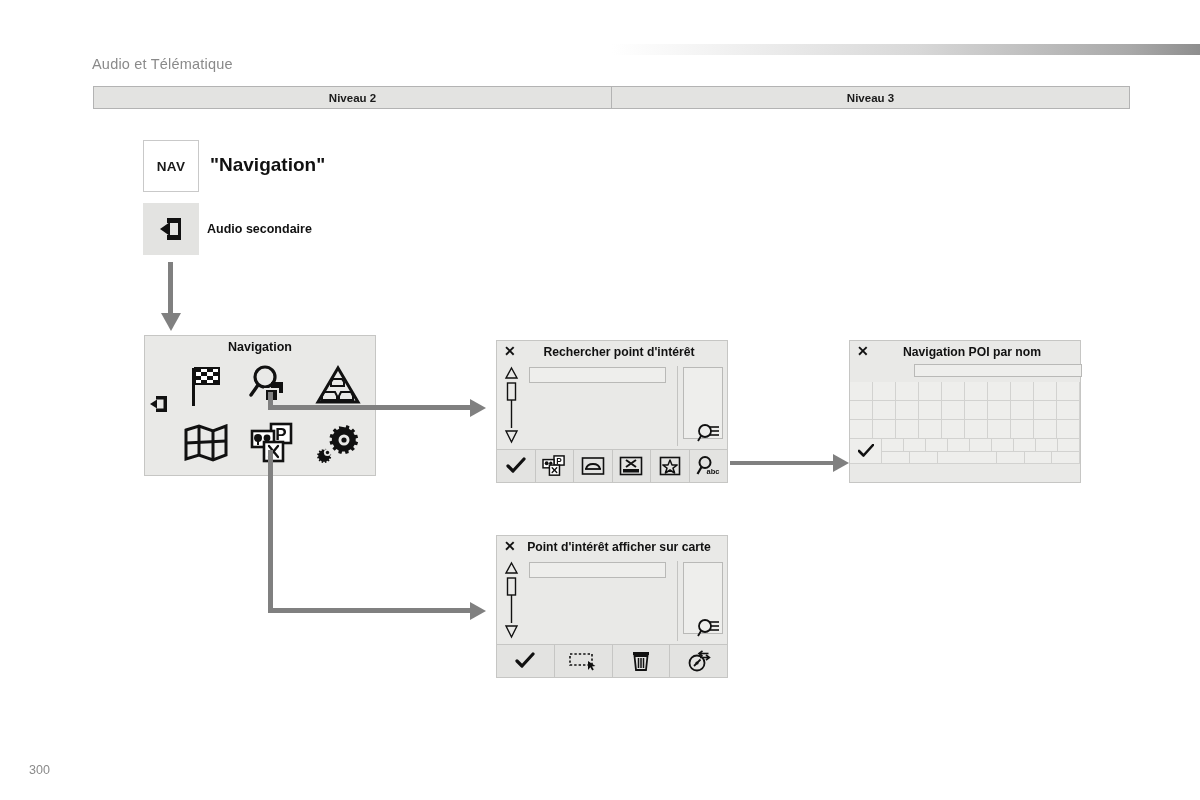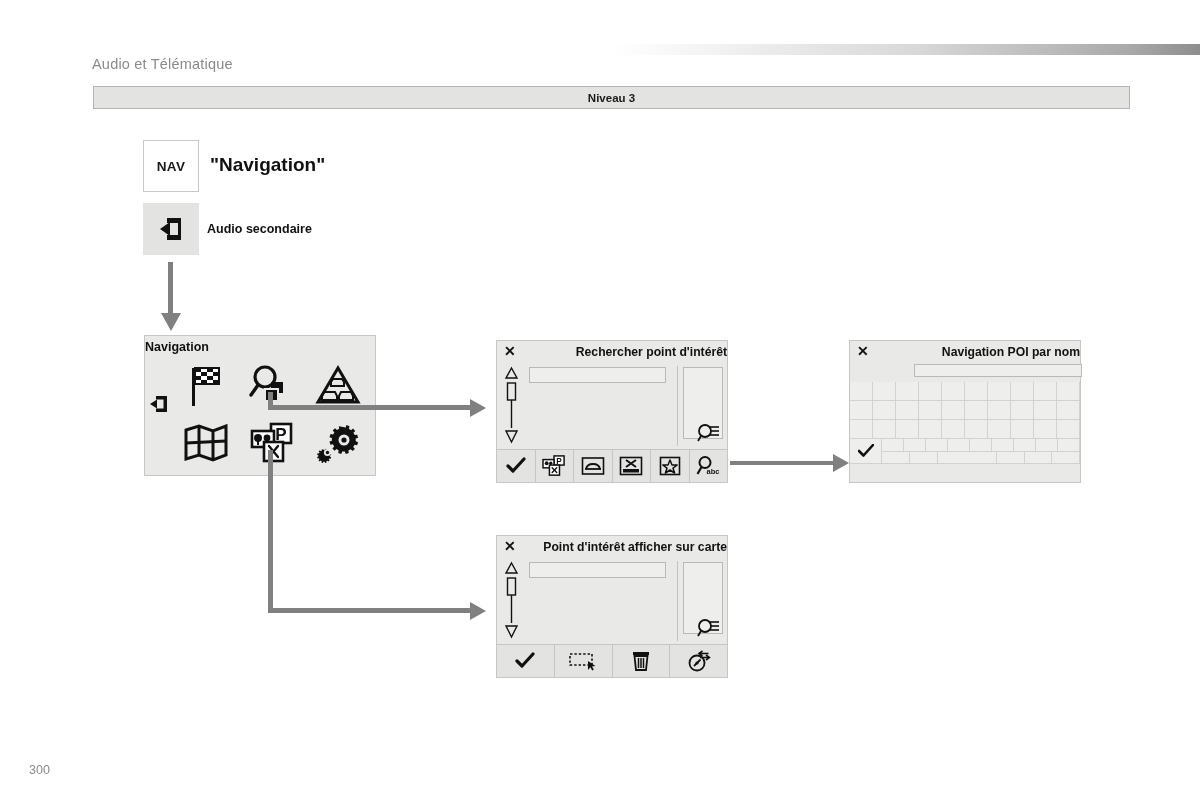--- a/index.html
+++ b/index.html
@@ -61,41 +61,41 @@
     position:absolute;width:0;height:0;
     border-top:9px solid transparent;border-bottom:9px solid transparent;
     border-left:16px solid #808080;
   }
   
   .screen{
     position:absolute;background:#e9e9e7;border:1px solid #c6c6c4;box-sizing:border-box;
   }
   .nav-screen{left:144px;top:335px;width:232px;height:141px;}
   .nav-screen-title{
-    position:absolute;left:0;right:0;top:4px;text-align:left;
+    position:absolute;left:0;right:0;top:4px;text-align:center;
     font-size:12.5px;font-weight:bold;color:#111;
   }
   .nav-back{position:absolute;left:3px;top:58px;width:22px;height:20px;}
   .nav-grid{
     position:absolute;left:28px;top:22px;right:4px;bottom:4px;
     display:grid;grid-template-columns:repeat(3,1fr);grid-template-rows:repeat(2,1fr);
   }
   .nav-cell{display:flex;align-items:center;justify-content:center;}
   
   .dlg{box-sizing:border-box;}
   .dlg-title-row{
     position:relative;height:21px;display:flex;align-items:center;
     border-bottom:0;
   }
   .dlg-x{
     position:absolute;left:7px;top:3px;font-size:14px;font-weight:bold;color:#111;
     line-height:14px;
   }
   .dlg-title{
-    width:100%;text-align:right;font-size:12.2px;font-weight:bold;color:#111;
+    width:100%;text-align:center;font-size:12.2px;font-weight:bold;color:#111;
     padding-left:14px;box-sizing:border-box;
   }
   .dlg-body{position:relative;}
   .scrollbar{position:absolute;left:6px;top:4px;width:17px;bottom:4px;}
   .field{
     position:absolute;border:1px solid #b9b9b7;background:#eeeeec;box-sizing:border-box;
   }
   .panel{
     position:absolute;border:1px solid #b9b9b7;background:#eeeeec;box-sizing:border-box;
   }
@@ -124,20 +124,21 @@
   }
   svg{display:block;}
 </style>
 </head>
 <body>
 
 <div class="hdr-title">Audio et Télématique</div>
 <div class="hdr-bar"></div>
 
 <div class="lvl-table">
+  <div class="lvl-cell">Niveau 2</div>
   <div class="lvl-cell">Niveau 3</div>
 </div>
 
 <div class="nav-badge">
   <span>NAV</span>
 </div>
 <div class="nav-badge-label">"Navigation"</div>
 
 <div class="sec-badge">
   <span>

